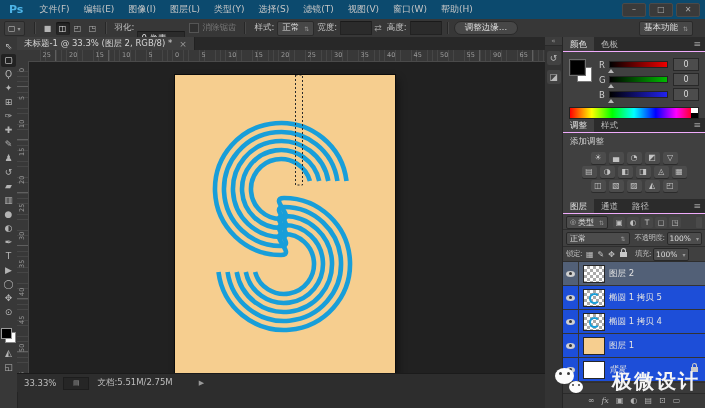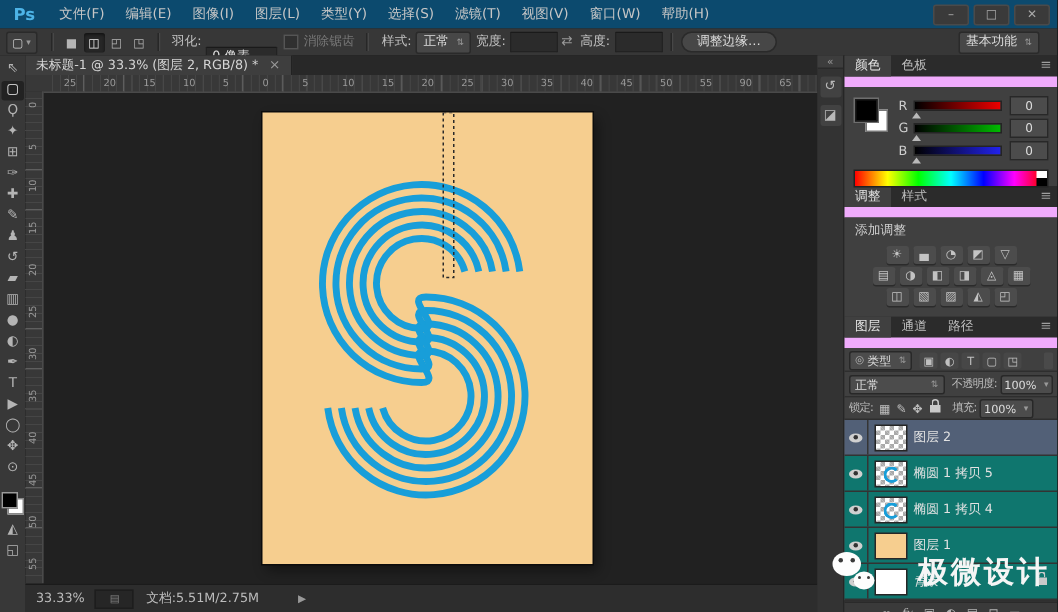--- a/index.html
+++ b/index.html
@@ -48,32 +48,32 @@
   .ruler-corner{position:absolute;left:0;top:0;width:11px;height:11px;background:#383838;border-right:1px solid #2a2a2a;border-bottom:1px solid #2a2a2a;}
   .hruler{position:absolute;left:11px;right:0;top:0;height:11px;background:#383838;border-bottom:1px solid #4a4a4a;
     background-image:repeating-linear-gradient(90deg,transparent 0 4.6px,#464646 4.6px 5.3px),repeating-linear-gradient(90deg,transparent 0 25.5px,#5f5f5f 25.5px 26.5px);background-position:2px 0;}
   .hlabel{position:absolute;top:1px;font-size:6.5px;color:#9a9a9a;}
   .vruler{position:absolute;left:0;top:11px;bottom:0;width:11px;background:#383838;border-right:1px solid #4a4a4a;
     background-image:repeating-linear-gradient(180deg,transparent 0 4.6px,#464646 4.6px 5.3px),repeating-linear-gradient(180deg,transparent 0 25.5px,#5f5f5f 25.5px 26.5px);}
   .vlabel{position:absolute;left:1px;font-size:6.5px;color:#9a9a9a;transform:rotate(-90deg);transform-origin:4px 4px;width:12px;}
   .canvas{position:absolute;left:158px;top:25px;width:220px;height:301px;background:#F6CE8F;box-shadow:0 0 0 1px #0c0c0c,3px 4px 8px rgba(0,0,0,.45);}
   .canvas svg{position:absolute;left:0;top:0;}
   
-  .statusbar{position:absolute;left:17px;right:160px;bottom:0;height:18px;background:#2d2d2d;border-top:1px solid #1b1b1b;display:flex;align-items:center;font-size:8.5px;color:#bdbdbd;}
+  .statusbar{position:absolute;left:17px;right:160px;bottom:16px;height:18px;background:#2d2d2d;border-top:1px solid #1b1b1b;display:flex;align-items:center;font-size:8.5px;color:#bdbdbd;}
   .zoomfield{margin-left:4px;padding:1px 3px;min-width:30px;}
   .statbox{display:inline-block;width:24px;height:11px;background:#262626;border:1px solid #1d1d1d;margin:0 8px 0 4px;text-align:center;font-size:7px;line-height:11px;color:#888;}
   .stattext{letter-spacing:0;}
   .statarrow{margin-left:26px;font-size:7px;color:#999;}
   
   .rightcol{position:absolute;right:0;top:37px;width:160px;bottom:0;background:#333;display:flex;}
   .iconstrip{width:18px;background:#333;border-right:1px solid #262626;}
   .strip-head{height:8px;font-size:7px;line-height:8px;text-align:center;color:#9a9a9a;background:#3d3d3d;border-bottom:1px solid #2a2a2a;}
   .strip-icon{width:14px;height:14px;margin:5px auto 0;background:#424242;border-radius:2px;font-size:9px;line-height:14px;text-align:center;color:#b9b9b9;}
   .panels{width:142px;display:flex;flex-direction:column;}
-  .ptabs{height:14px;background:#2b2b2b;display:flex;align-items:center;border-bottom:7px solid #f0abfc;}
+  .ptabs{height:14px;background:#2b2b2b;display:flex;align-items:center;border-bottom:1px solid #f0abfc;}
   .ptab{padding:1px 7px 0;font-size:8.5px;color:#bdbdbd;line-height:13px;}
   .ptab.active{background:#404040;color:#e4e4e4;}
   .pmenu{margin-left:auto;padding:0 4px;font-size:9px;color:#9f9f9f;line-height:14px;}
   .pbody{background:#404040;position:relative;}
   
   .colorbody{height:66px;}
   .mini-swatch{position:absolute;left:7px;top:8px;width:22px;height:22px;}
   .msw-bg{position:absolute;right:0;bottom:0;width:13px;height:13px;background:#fff;border:1px solid #777;}
   .msw-fg{position:absolute;left:0;top:0;width:13px;height:13px;background:#000;border:1px solid #1a1a1a;box-shadow:0 0 0 1px #6e6e6e;}
   .chrows{padding:5px 6px 0 36px;}
@@ -103,21 +103,21 @@
   .lftoggle{margin-left:auto;width:6px;height:11px;background:#4a4a4a;border-radius:1px;}
   .lblend{height:16px;display:flex;align-items:center;padding:0 3px;background:#404040;border-bottom:1px solid #2e2e2e;}
   .combo.w62{width:62px;justify-content:space-between;}
   .tinylabel{font-size:7.5px;color:#bdbdbd;margin:0 2px 0 5px;white-space:nowrap;letter-spacing:-0.5px;}
   .valcombo{display:inline-flex;align-items:center;background:#4c4c4c;border:1px solid #282828;border-radius:2px;height:11px;padding:0 2px;font-size:7.5px;color:#ddd;}
   .llock{height:14px;display:flex;align-items:center;padding:0 3px;background:#404040;border-bottom:1px solid #2e2e2e;}
   .lockicon{font-size:8px;color:#c0c0c0;margin:0 2px;}
   .lock-shape{display:inline-block;width:7px;height:5px;background:#c9c9c9;position:relative;margin:0 3px;}
   .lock-shape::before{content:"";position:absolute;top:-4px;left:1px;width:3px;height:3px;border:1px solid #c9c9c9;border-bottom:none;border-radius:3px 3px 0 0;}
   .lrows{background:#3d3d3d;}
-  .lrow{height:23px;display:flex;align-items:center;background:#0f766e;border-bottom:1px solid #333;}
+  .lrow{height:23px;display:flex;align-items:center;background:#1d4ed8;border-bottom:1px solid #333;}
   .lrow.selected{background:#526077;}
   .eyecell{width:15px;align-self:stretch;border-right:1px solid #353535;display:flex;align-items:center;justify-content:center;}
   .eye{width:9px;height:6px;background:#d0d0d0;border-radius:50%;position:relative;}
   .eye::after{content:"";position:absolute;left:3px;top:1.5px;width:3px;height:3px;background:#333;border-radius:50%;}
   .thumb{width:20px;height:16px;margin:0 5px;box-shadow:0 0 0 1px #262626;position:relative;background-color:#fff;}
   .thumb.checker{background-image:linear-gradient(45deg,#aaa 25%,transparent 25%,transparent 75%,#aaa 75%),linear-gradient(45deg,#aaa 25%,transparent 25%,transparent 75%,#aaa 75%);background-size:6px 6px;background-position:0 0,3px 3px;}
   .thumb.peach{background:#F6CE8F;}
   .thumb.white{background:#fff;}
   .thumb-shape{position:absolute;left:5px;top:3px;width:7px;height:7px;border:2px solid #189ED9;border-radius:50%;border-right-color:transparent;}
   .lname{font-size:8.5px;color:#e2e2e2;white-space:nowrap;}

